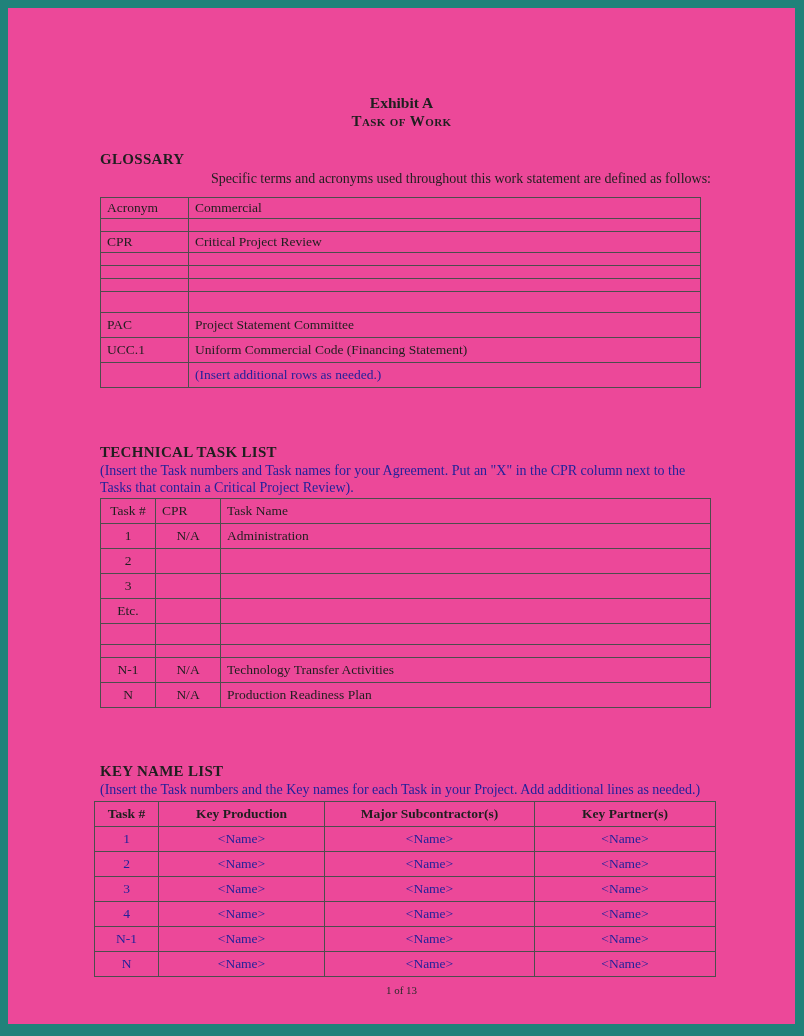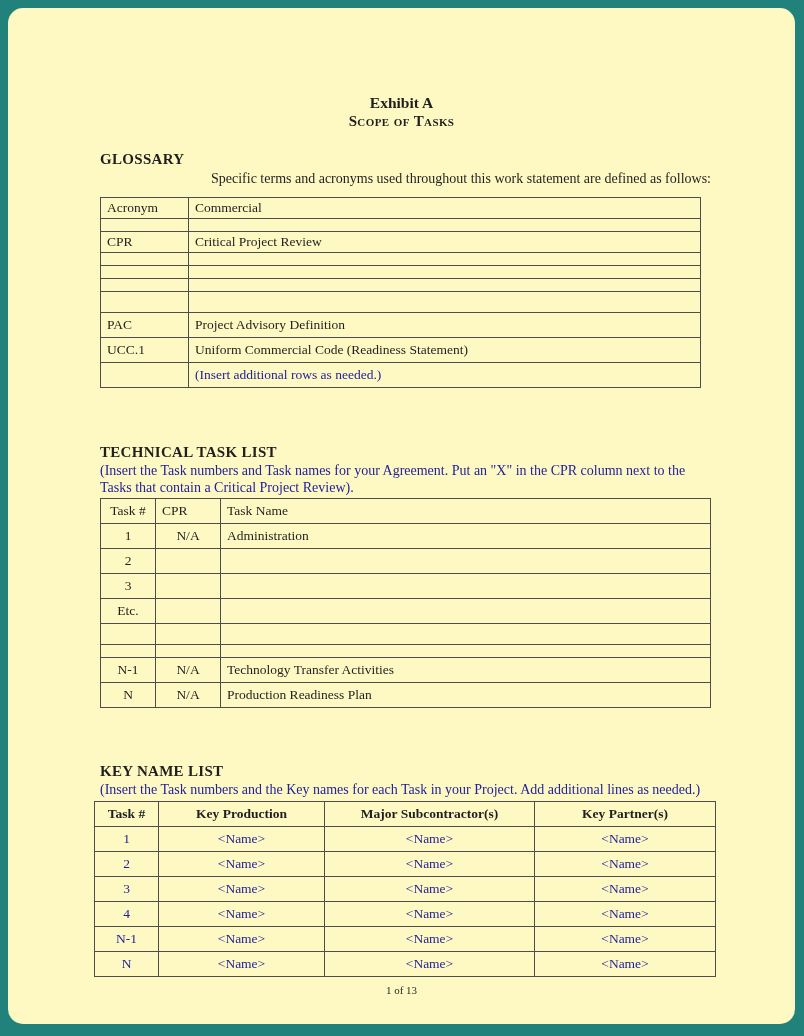--- a/index.html
+++ b/index.html
@@ -13,23 +13,22 @@
   body{
     width:804px;height:1036px;
     background:var(--border-teal);
     font-family:"Liberation Serif","DejaVu Serif",serif;
     color:var(--ink);
   }
   .page{
     position:absolute;
     left:8px;top:8px;
     width:787px;height:1016px;
-    background:#fef9c3;
+    background:#ec4899;
     overflow:hidden;
-    border-radius:15px;
   }
   .content{
     padding:86px 84px 0 92px;
   }
   .title-block{text-align:center;margin-bottom:20px;margin-right:8px;}
   .title-line1{font-weight:bold;font-size:15.5px;line-height:18px;}
   .title-line2{font-weight:bold;font-size:15px;line-height:18px;font-variant:small-caps;letter-spacing:.4px;}
   .section-heading{font-weight:bold;font-size:15px;letter-spacing:.3px;line-height:18px;}
   .intro{font-size:14px;line-height:17px;margin-top:2px;text-align:right;}
   .instruction{font-size:14px;line-height:17px;margin-top:1px;color:var(--accent-blue,#22229b);}
@@ -76,21 +75,21 @@
   }
 </style>
 </head>
 <body>
 
 <div class="page">
   <div class="content">
 
     <div class="title-block">
       <div class="title-line1">Exhibit A</div>
-      <div class="title-line2">Scope of Tasks</div>
+      <div class="title-line2">Task of Work</div>
     </div>
 
     <div class="section-heading">GLOSSARY</div>
     <div class="intro">Specific terms and acronyms used throughout this work statement are defined as follows:</div>
 
     <table class="glossary-table">
       <tbody>
           <tr class="r-norm">
         <td class="col-acr">Acronym</td>
         <td>Commercial</td>
@@ -114,25 +113,25 @@
       <tr class="r-thin">
         <td></td>
         <td></td>
       </tr>
       <tr class="r-norm">
         <td></td>
         <td></td>
       </tr>
       <tr class="r-mid">
         <td>PAC</td>
-        <td>Project Advisory Definition</td>
+        <td>Project Statement Committee</td>
       </tr>
       <tr class="r-mid">
         <td>UCC.1</td>
-        <td>Uniform Commercial Code (Readiness Statement)</td>
+        <td>Uniform Commercial Code (Financing Statement)</td>
       </tr>
       <tr class="r-mid">
         <td></td>
         <td class="blue">(Insert additional rows as needed.)</td>
       </tr>
     </tbody>
       </table>
 
     <div class="section-heading mt-technical">TECHNICAL TASK LIST</div>
     <div class="instruction">(Insert the Task numbers and Task names for your Agreement.  Put an "X" in the CPR column next to the Tasks that contain a Critical Project Review).</div>

